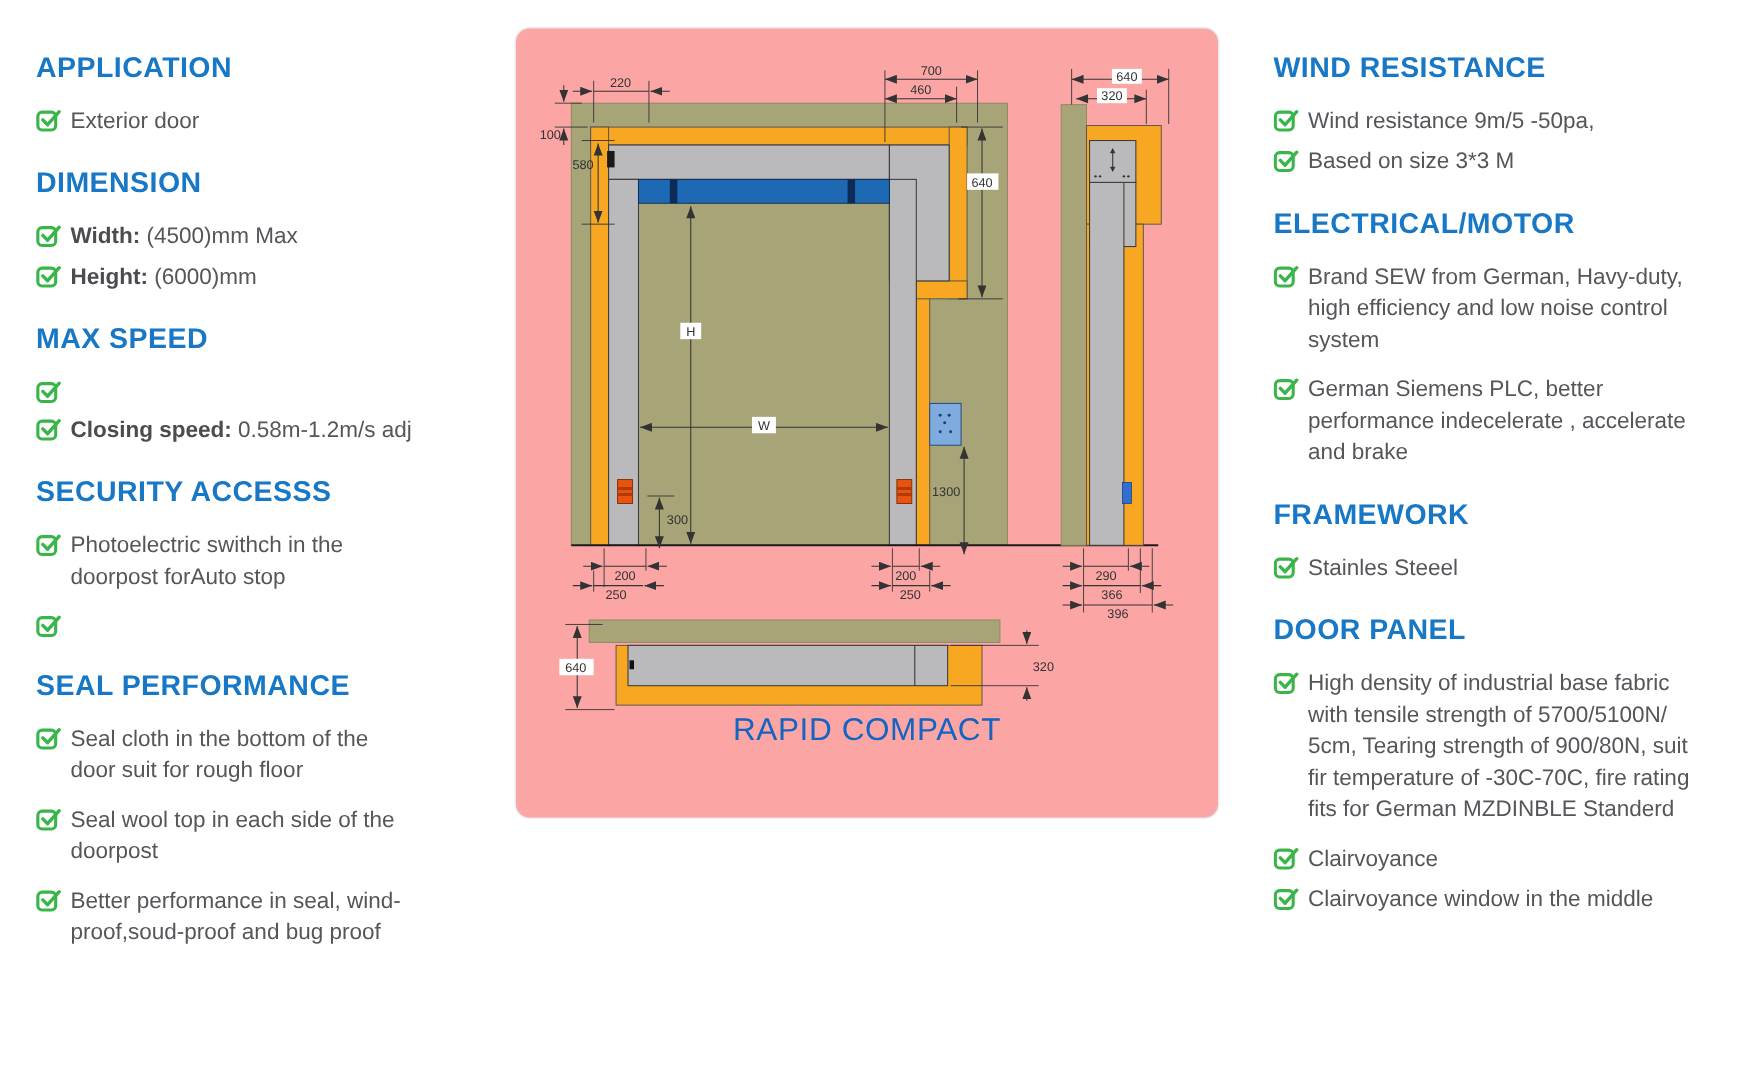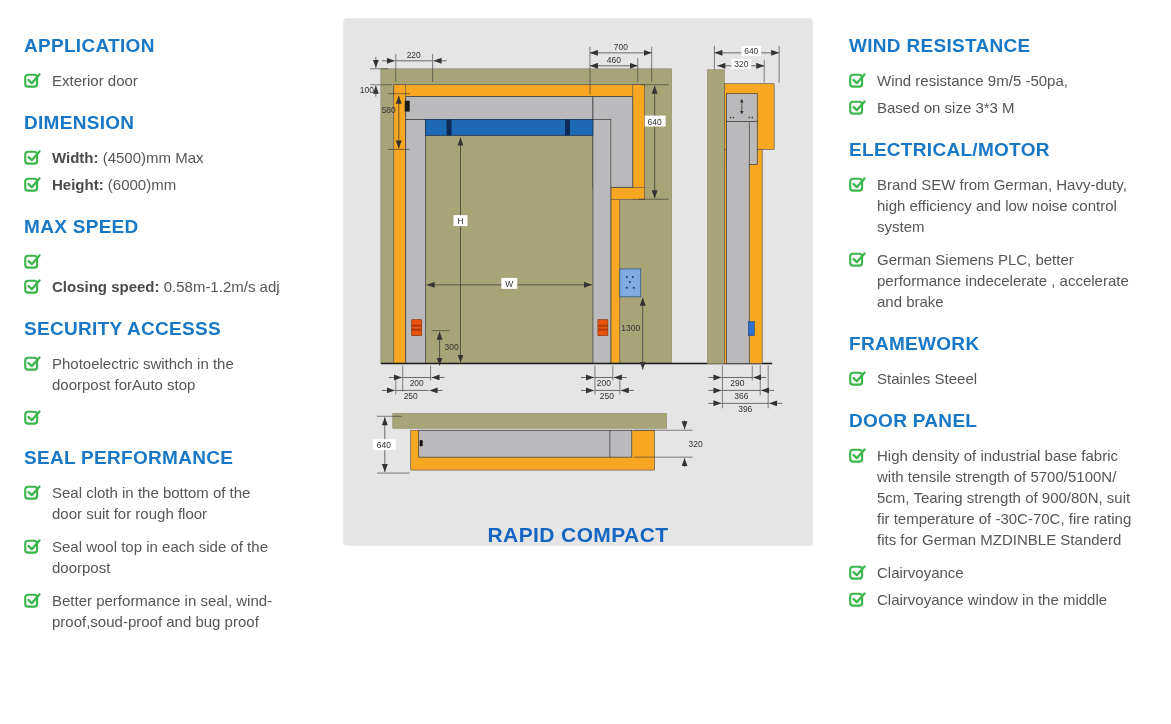--- a/index.html
+++ b/index.html
@@ -9,33 +9,33 @@
   }
   *{box-sizing:border-box;margin:0;padding:0}
   html,body{width:1171px;height:724px;background:#fff;overflow:hidden;
     font-family:"Liberation Sans",sans-serif;}
   .col{position:absolute}
   .col-left{left:24px;top:30px;width:296px}
   .col-right{left:849px;top:30px;width:290px}
   h3.sec{font-size:19px;font-weight:800;letter-spacing:.3px;color:var(--accent);
     margin:20px 0 13px;line-height:23px}
   h3.sec:first-child{margin-top:4px}
-  .it{display:flex;align-items:flex-start;gap:11px;margin-bottom:6px}
+  .it{display:flex;align-items:flex-start;gap:6px;margin-bottom:6px}
   .it.sp{margin-bottom:12px}
   .chk{flex:0 0 17px;height:17px;margin-top:2px}
   .chk svg{display:block}
   .txt{font-size:15px;line-height:21px;color:var(--text)}
   .col-left .txt{width:232px}
   .col-right .txt{width:264px}
   .txt b{color:var(--boldtext);font-weight:700}
-  .card{position:absolute;left:343px;top:18px;width:470px;height:528px;background:#e5e5e5;
-    border:1px solid var(--cardborder);border-radius:4px}
+  .card{position:absolute;left:343px;top:18px;width:470px;height:528px;background:#fca5a5;
+    border:1px solid var(--cardborder);border-radius:10px}
   .card svg.diagram{position:absolute;left:0;top:0}
-  .caption{position:absolute;left:0;right:0;top:504px;text-align:center;
-    font-size:21px;font-weight:700;letter-spacing:.4px;color:var(--caption)}
+  .caption{position:absolute;left:0;right:0;top:456px;text-align:center;
+    font-size:21px;font-weight:400;letter-spacing:.4px;color:var(--caption)}
   .f-olive{fill:var(--olive);stroke:#8a875f;stroke-width:.6}
   .f-orange{fill:var(--orange);stroke:#4d4d4d;stroke-width:.6}
   .f-gray{fill:var(--gray);stroke:#3a3a3a;stroke-width:.7}
   .dim{stroke:var(--line);stroke-width:.7;fill:none}
   .tick{stroke:var(--line);stroke-width:.6;fill:none}
   .floor{stroke:#1b1b1b;stroke-width:1.4}
   .dimtxt{font:8.5px "Liberation Sans",sans-serif;fill:#333;text-anchor:middle}
   .dimtxt.st{text-anchor:start}.dimtxt.en{text-anchor:end}
   .wbg{fill:#ffffff}
   .mk{fill:#333}

